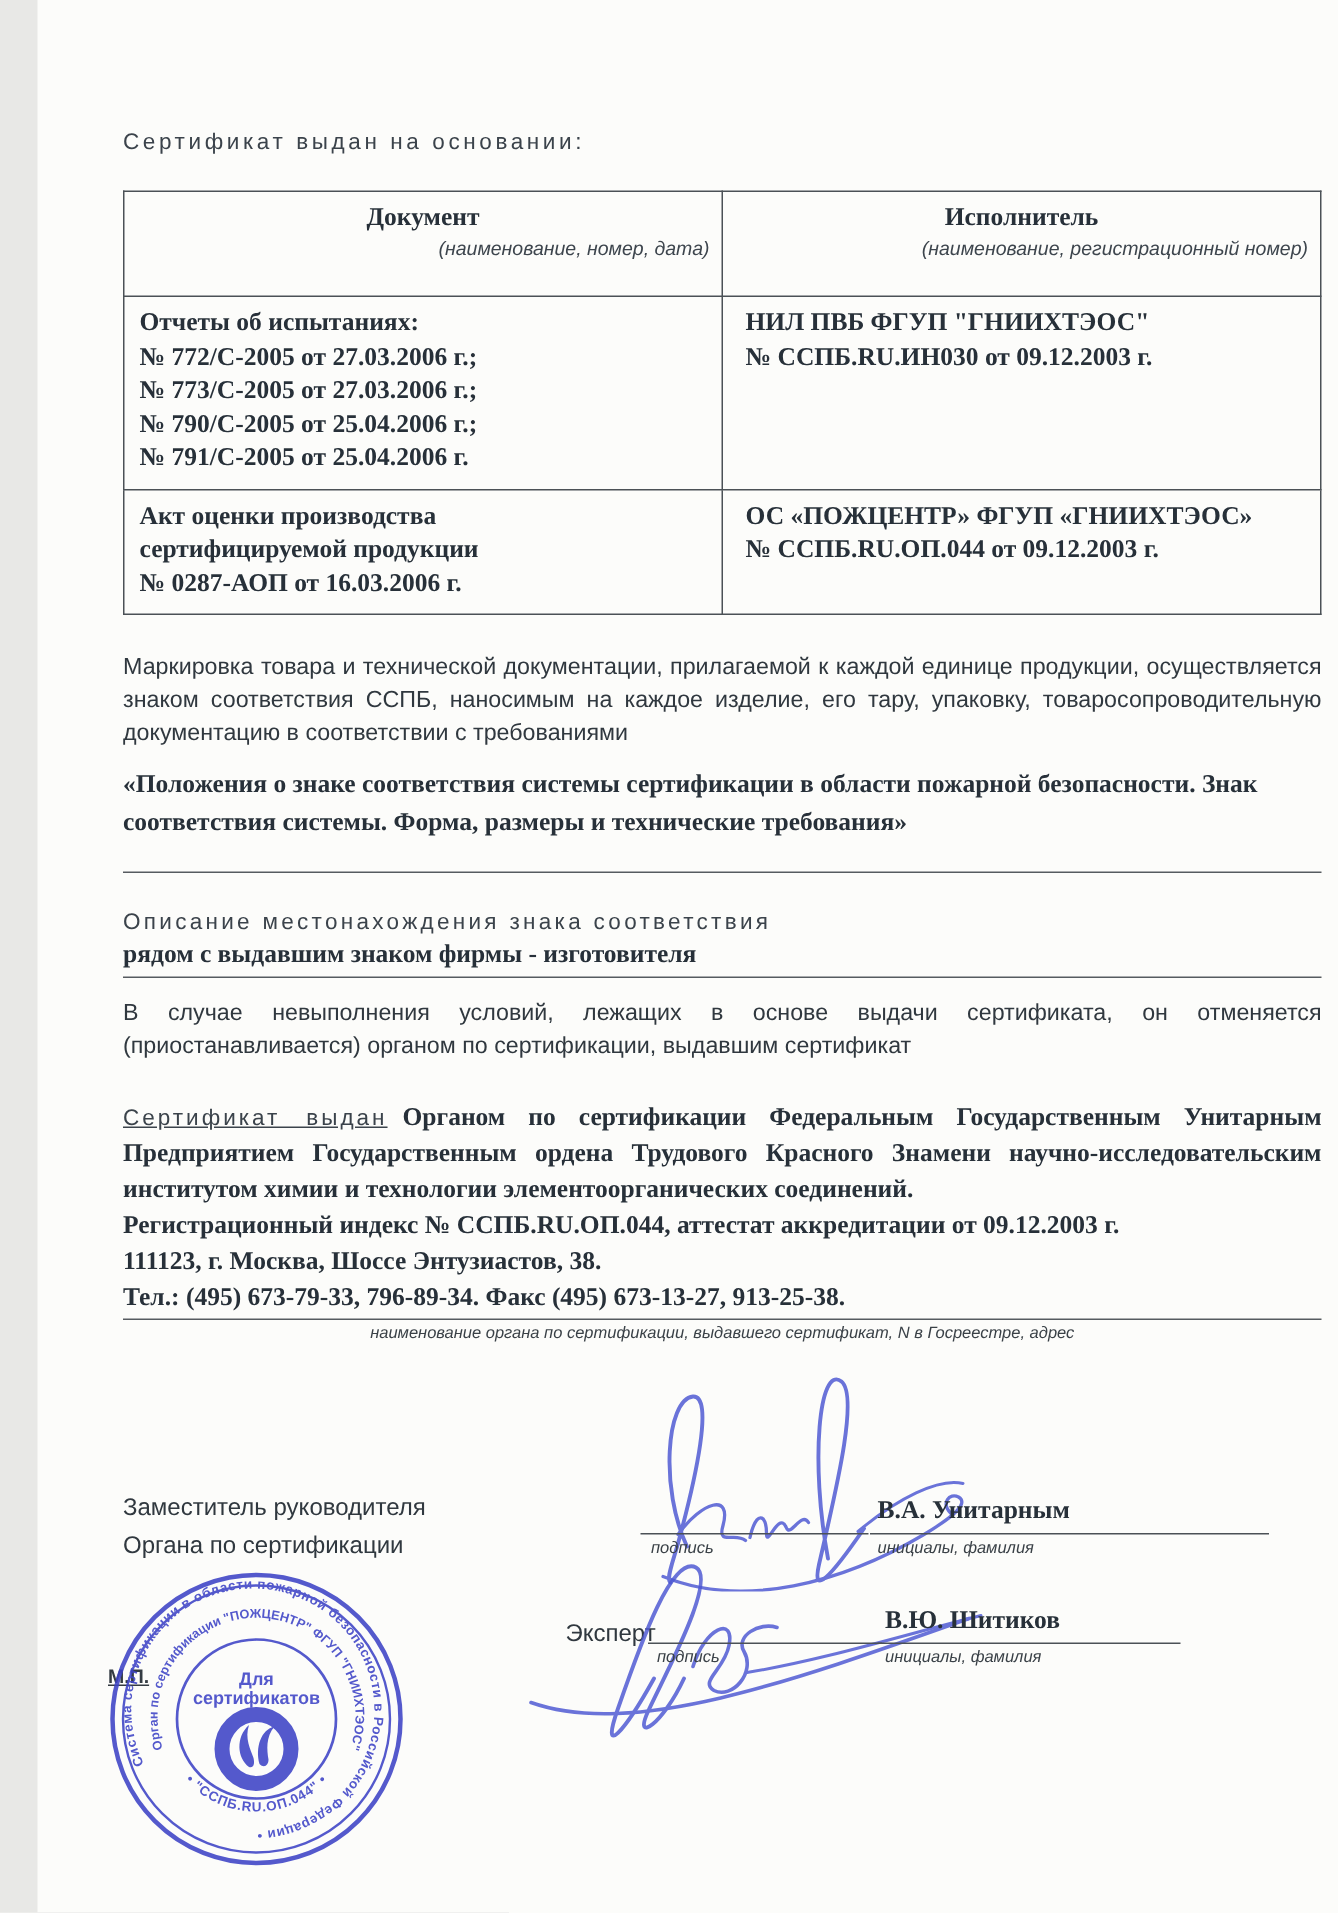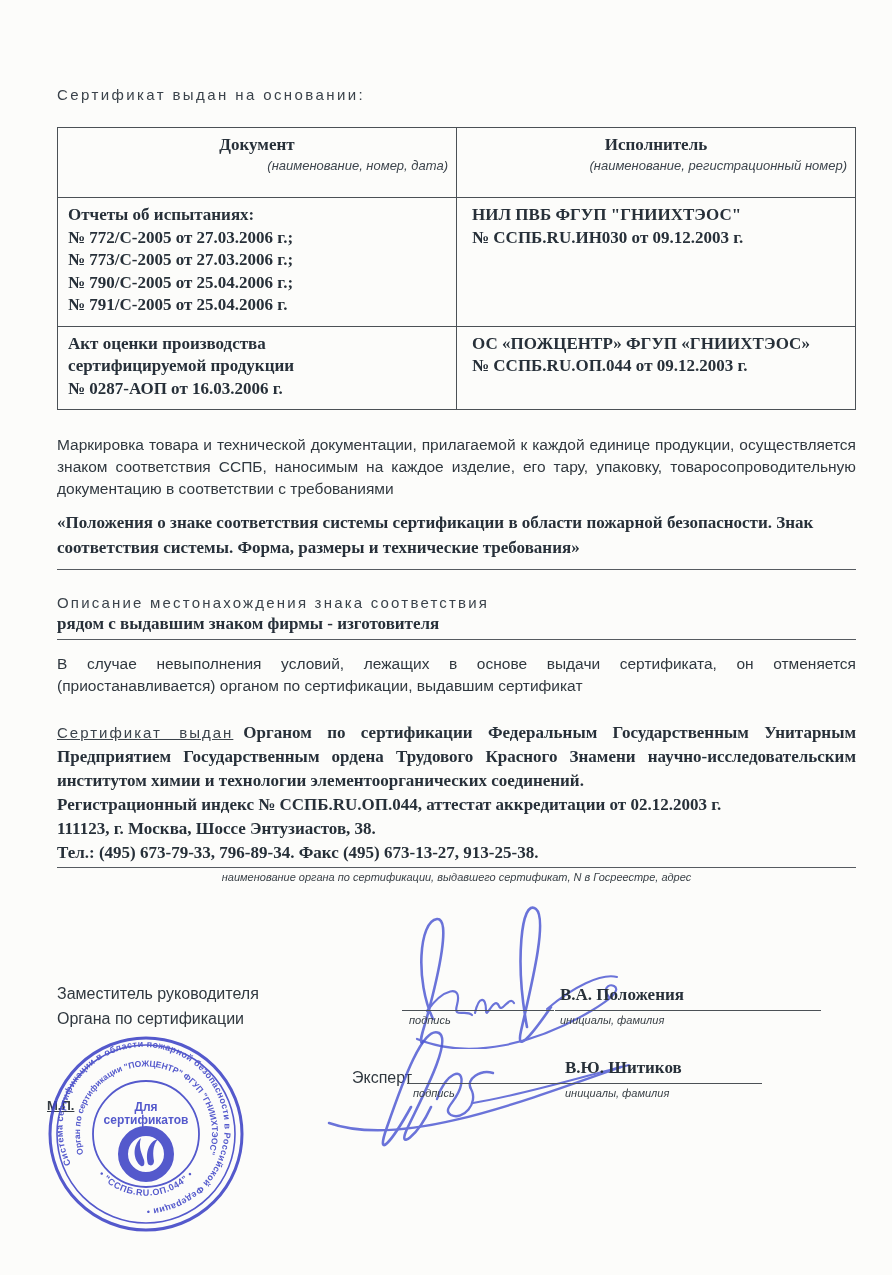--- a/index.html
+++ b/index.html
@@ -1,36 +1,36 @@
 <!DOCTYPE html>
 <html><head>
 <meta charset="utf-8">
 <style>
   * { margin:0; padding:0; box-sizing:border-box; }
   html,body { background:#e8e8e6; }
   body { width:892px; height:1275px; position:relative; overflow:hidden;
          font-family:"Liberation Sans", sans-serif; }
   .page { position:absolute; inset:0; background:#fcfcfa; color:#2e363e;
-          padding:86px 36px 0 57px; }
+          padding:86px 36px 0 57px;margin-left:25px; }
   .content { width:799px; }
 
   .spaced-heading { font-size:15px; letter-spacing:2.4px; color:#3b434b; margin-bottom:24px; }
 
   table.basis { width:100%; border-collapse:collapse; margin-bottom:24px; }
   table.basis th, table.basis td { border:1.6px solid #4b5156; vertical-align:top; }
   table.basis th { width:49%; padding:7px 8px 24px; font-weight:normal; }
   table.basis th .th-title { font:bold 17px "Liberation Serif", serif; color:#273039; text-align:center; }
   table.basis th .th-sub { font:italic 13px "Liberation Sans", sans-serif; color:#3d454d; text-align:right; margin-top:3px; }
   table.basis td { font:bold 17px/22.5px "Liberation Serif", serif; color:#273039;
                    padding:6px 12px 9px 10px; white-space:pre-line; }
   table.basis td.exec { padding-left:15px; }
 
   .p-sans { font-size:15.5px; line-height:22px; text-align:justify; color:#30383f; margin-bottom:8px; }
   .bold-serif { font:bold 17px/25px "Liberation Serif", serif; color:#273039; }
-  .regulation { padding-bottom:9px; border-bottom:1.6px solid #565b60; margin:10px 0 24px; }
+  .regulation { padding-bottom:21px; border-bottom:1.6px solid #565b60; margin:10px 0 24px; }
 
   .desc-label { font-size:15px; letter-spacing:2.2px; color:#3b434b; margin-bottom:3px; }
   .desc-value { font:bold 17px "Liberation Serif", serif; color:#273039;
                 border-bottom:1.6px solid #565b60; padding-bottom:5px; margin-bottom:13px; }
   .cancel { margin-bottom:24px; }
 
   .issued .lead-label { font-size:15px; letter-spacing:2px; color:#3b434b; margin-right:10px;text-decoration:underline; }
   .issued .lead-body { font:bold 17px/24px "Liberation Serif", serif; color:#273039; }
   .issued-line { font:bold 17px/24px "Liberation Serif", serif; color:#273039; }
   .phones-line { border-bottom:1.6px solid #565b60; padding-bottom:2px; }
@@ -95,21 +95,21 @@
 
     <div class="desc-label">Описание местонахождения знака соответствия</div>
     <div class="desc-value">рядом с выдавшим знаком фирмы - изготовителя</div>
 
     <p class="p-sans cancel">В случае невыполнения условий, лежащих в основе выдачи сертификата, он отменяется (приостанавливается) органом по сертификации, выдавшим сертификат</p>
 
     <div class="issued">
       <p style="text-align:justify;">
         <span class="lead-label">Сертификат выдан</span><span class="lead-body">Органом по сертификации Федеральным Государственным Унитарным Предприятием Государственным ордена Трудового Красного Знамени научно-исследовательским институтом химии и технологии элементоорганических соединений.</span>
       </p>
-      <div class="issued-line">Регистрационный индекс № ССПБ.RU.ОП.044, аттестат аккредитации от 02.12.2003 г.</div>
+      <div class="issued-line">Регистрационный индекс № ССПБ.RU.ОП.044, аттестат аккредитации от 09.12.2003 г.</div>
       <div class="issued-line">111123, г. Москва, Шоссе Энтузиастов, 38.</div>
       <div class="issued-line phones-line">Тел.: (495) 673-79-33, 796-89-34. Факс (495) 673-13-27, 913-25-38.</div>
       <div class="caption-center">наименование органа по сертификации, выдавшего сертификат, N в Госреестре, адрес</div>
     </div>
 
     <div class="sig-area">
 
       <div class="abs role-title" style="left:0; top:88px;">Заместитель руководителя
 Органа по сертификации</div>
 
@@ -120,21 +120,21 @@
           <path stroke-width="2.2" d="M100,122 c4,-18 11,-16 11,-3 c0,11 8,-15 13,-4 c3,8 10,-11 15,-3"></path>
           <path stroke-width="2.6" d="M152,136 C140,72 146,6 161,18 C173,28 156,96 146,140 C141,162 154,148 176,116"></path>
           <path stroke-width="2.2" d="M42,148 C96,170 162,152 216,120 C236,108 246,99 239,95 C233,92 227,99 234,106"></path>
           <path stroke-width="2" d="M172,118 C198,96 226,82 242,86"></path>
         </g>
       </svg>
 
       <div class="abs sig-rule" style="left:345px; top:117px; width:152px;"></div>
       <div class="abs small-cap" style="left:352px; top:121px; width:138px;">подпись</div>
 
-      <div class="abs sig-name" style="left:503px; top:92px;">В.А. Положения</div>
+      <div class="abs sig-name" style="left:503px; top:92px;">В.А. Унитарным</div>
       <div class="abs sig-rule" style="left:498px; top:117px; width:266px;"></div>
       <div class="abs small-cap" style="left:503px; top:121px; width:140px; text-align:left;">инициалы, фамилия</div>
 
       <div class="abs role-title" style="left:295px; top:172px;text-align:right;">Эксперт</div>
 
       <svg class="abs sig-ink" style="left:256px; top:118px;" width="336" height="152" viewBox="0 0 336 152">
         <g fill="none" stroke="#4b56d2" stroke-linecap="round" stroke-linejoin="round">
           <path stroke-width="2.6" d="M98,96 C78,132 62,150 74,116 C90,70 110,14 126,22 C140,30 106,92 94,118 C84,140 104,126 118,96"></path>
           <path stroke-width="2.4" d="M124,88 C132,62 152,54 148,74 C145,90 128,98 138,104 C150,110 166,92 158,78 C152,68 168,58 180,62"></path>
           <path stroke-width="2.4" d="M16,112 C84,136 190,98 308,56"></path>

